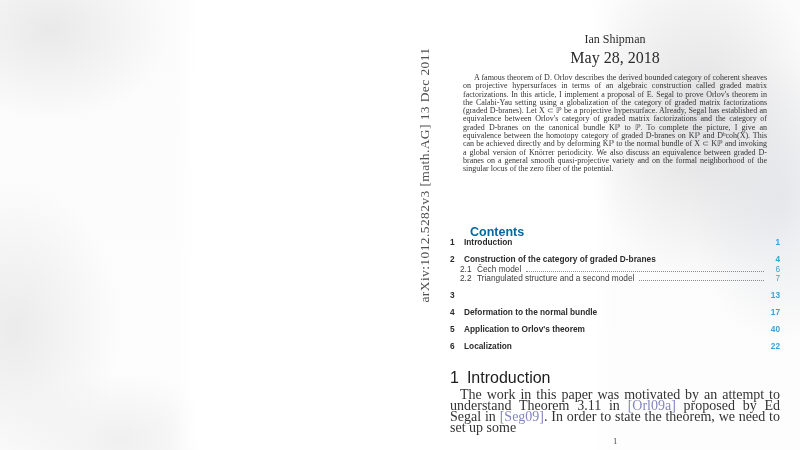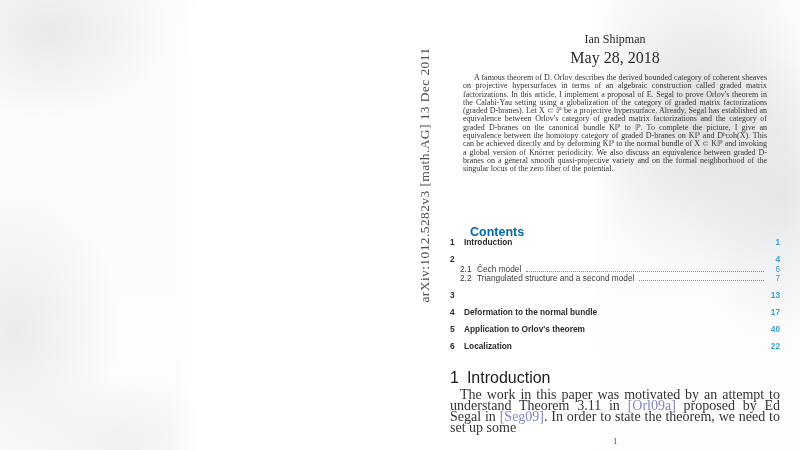--- a/index.html
+++ b/index.html
@@ -144,20 +144,21 @@
 
   <div class="toc" id="toc">
       <div class="toc-row toc-l1">
     <span class="toc-num">1</span>
     <span class="toc-label">Introduction</span>
     <span class="toc-leader"></span>
     <span class="toc-page">1</span>
   </div>
       <div class="toc-row toc-l1">
     <span class="toc-num">2</span>
+    <span class="toc-label">Construction of the category of graded D-branes</span>
     <span class="toc-leader"></span>
     <span class="toc-page">4</span>
   </div>
       <div class="toc-row toc-l2">
     <span class="toc-num">2.1</span>
     <span class="toc-label">Čech model</span>
     <span class="toc-leader"></span>
     <span class="toc-page">6</span>
   </div>
       <div class="toc-row toc-l2">

